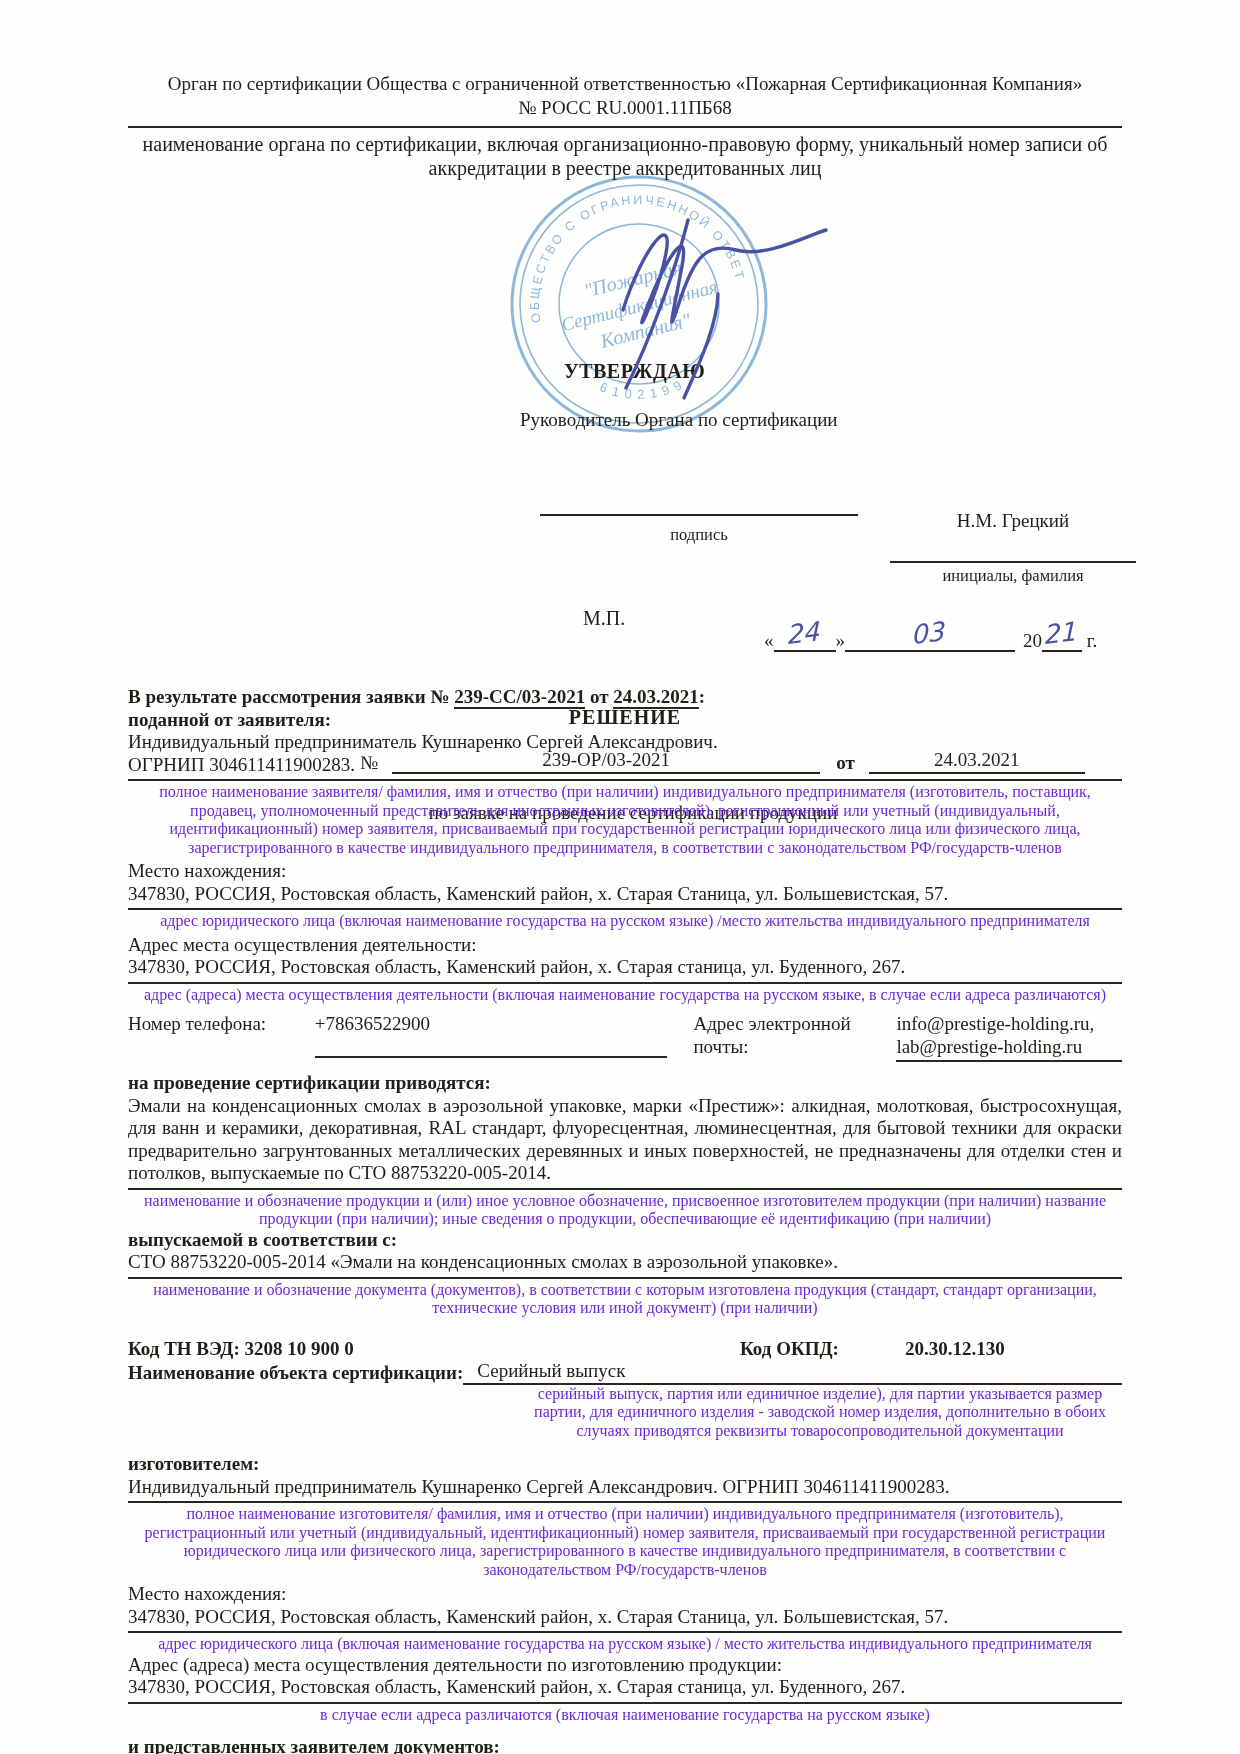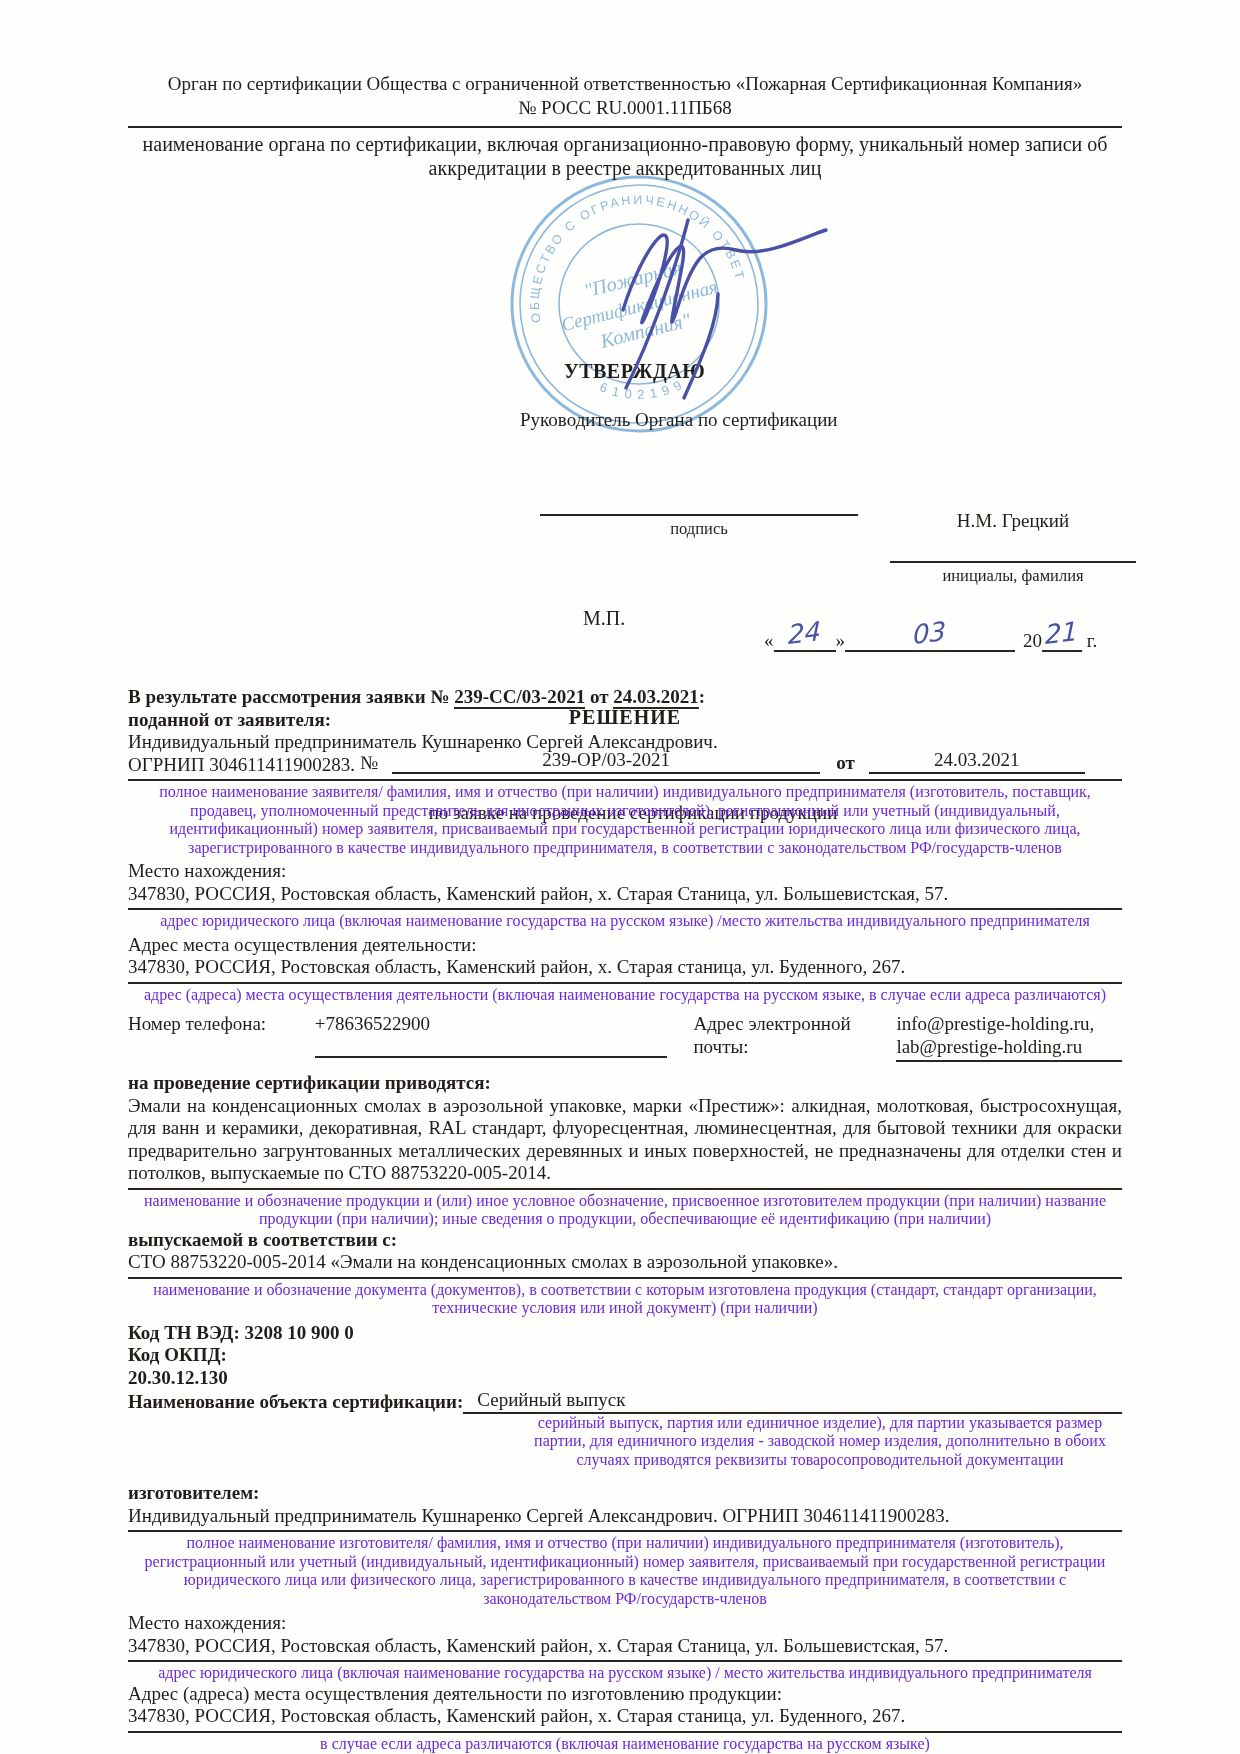--- a/index.html
+++ b/index.html
@@ -94,21 +94,21 @@
       <svg width="340" height="210" viewBox="0 0 340 210">
         <g fill="none" stroke="#4a51a4" stroke-width="3.4" stroke-linecap="round">
           <path d="M 120,22 C 108,70 82,142 58,190"></path>
           <path d="M 55,112 C 75,48 108,10 97,60 C 88,102 62,152 80,107 C 98,60 122,24 114,68 C 107,107 96,152 112,102 C 126,60 138,44 168,52 C 198,60 238,38 258,32"></path>
           <path d="M 150,96 C 149,130 128,172 116,200"></path>
         </g>
       </svg>
     </div>
 
     <div class="abs sig-line txt" style="left:412px;top:289px;width:318px;"></div>
-    <div class="abs cap-under txt" style="left:412px;top:291px;width:318px;">подпись</div>
+    <div class="abs cap-under txt" style="left:412px;top:297px;width:318px;">подпись</div>
 
     <div class="abs name-over txt" style="left:762px;top:262px;width:246px;">Н.М. Грецкий</div>
     <div class="abs sig-line txt" style="left:762px;top:289px;width:246px;"></div>
     <div class="abs cap-under txt" style="left:762px;top:291px;width:246px;">инициалы, фамилия</div>
 
     <div class="abs mp txt" style="left:455px;top:312px;">М.П.</div>
 
     <div class="abs date-row txt" style="left:636px;top:308px;">
       <span>«</span><span class="dfill" style="width:62px;"><span class="hand">24</span></span><span>»</span><span class="dfill" style="width:170px;"><span class="hand">03</span></span><span style="margin-left:8px;">20</span><span class="dfill" style="width:40px;"><span class="hand">21</span></span> <span>г.</span>
     </div>
@@ -157,21 +157,21 @@
       <div class="val b" style="margin-top:10px;">на проведение сертификации приводятся:</div>
       <div class="val j">Эмали на конденсационных смолах в аэрозольной упаковке, марки «Престиж»: алкидная, молотковая, быстросохнущая, для ванн и керамики, декоративная, RAL стандарт, флуоресцентная, люминесцентная, для бытовой техники для окраски предварительно загрунтованных металлических деревянных и иных поверхностей, не предназначены для отделки стен и потолков, выпускаемые по СТО 88753220-005-2014.</div>
       <div class="rule"></div>
       <div class="sm">наименование и обозначение продукции и (или) иное условное обозначение, присвоенное изготовителем продукции (при наличии) название продукции (при наличии); иные сведения о продукции, обеспечивающие её идентификацию (при наличии)</div>
 
       <div class="val b">выпускаемой в соответствии с:</div>
       <div class="val">СТО 88753220-005-2014 «Эмали на конденсационных смолах в аэрозольной упаковке».</div>
       <div class="rule"></div>
       <div class="sm">наименование и обозначение документа (документов), в соответствии с которым изготовлена продукция (стандарт, стандарт организации, технические условия или иной документ) (при наличии)</div>
 
-      <div class="row val b" style="margin-top:4px;flex-direction:column;">
+      <div class="row val b" style="margin-top:20px;">
         <span style="width:612px;">Код ТН ВЭД: 3208 10 900 0</span>
         <span style="width:165px;">Код ОКПД:</span>
         <span>20.30.12.130</span>
       </div>
 
       <div class="obj-row val">
         <span class="b">Наименование объекта сертификации:</span>
         <span class="obj-fill">Серийный выпуск</span>
       </div>
       <div class="sm indent-cap">серийный выпуск, партия или единичное изделие), для партии указывается размер партии, для единичного изделия - заводской номер изделия, дополнительно в обоих случаях приводятся реквизиты товаросопроводительной документации</div>

